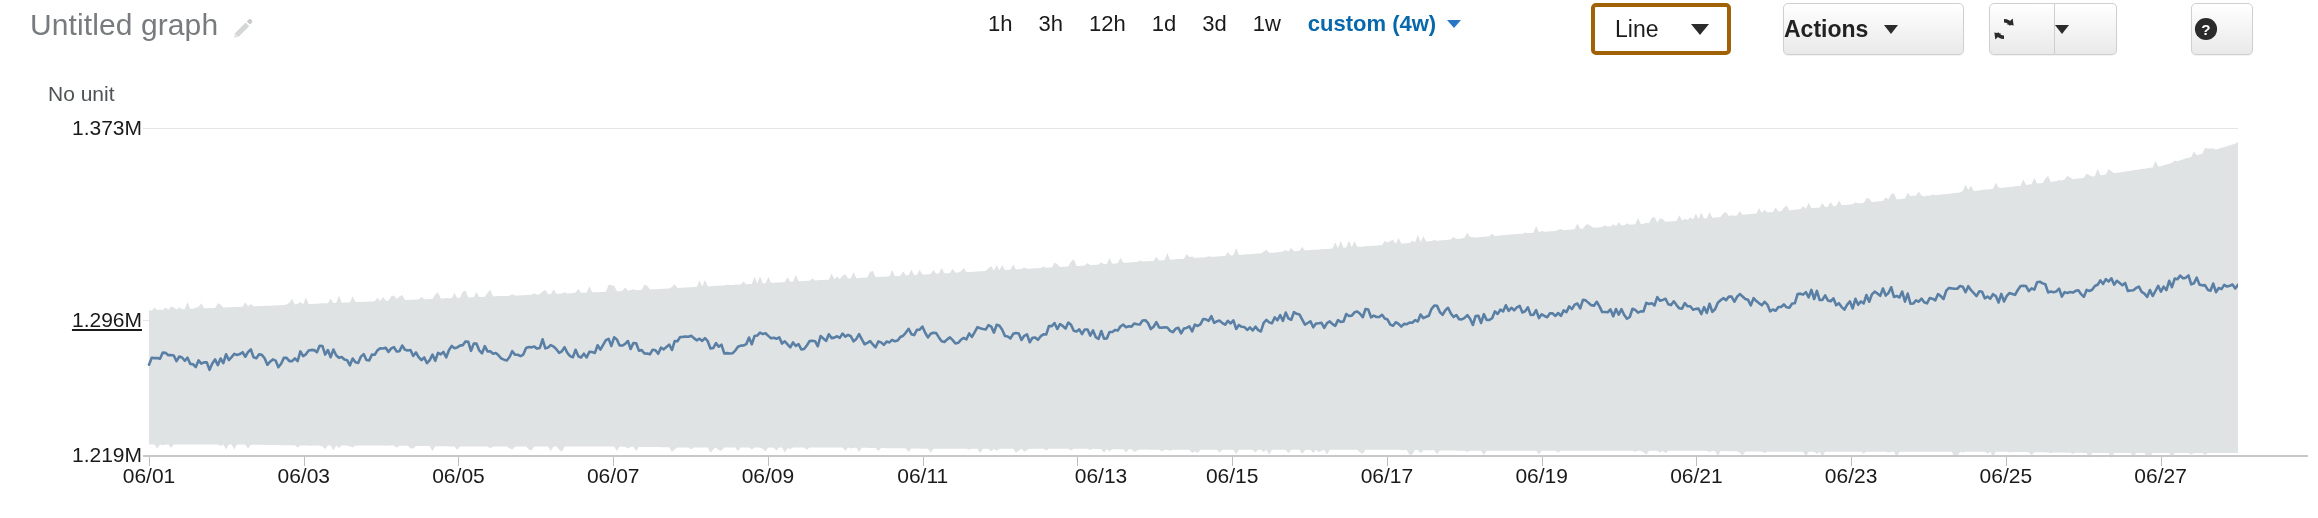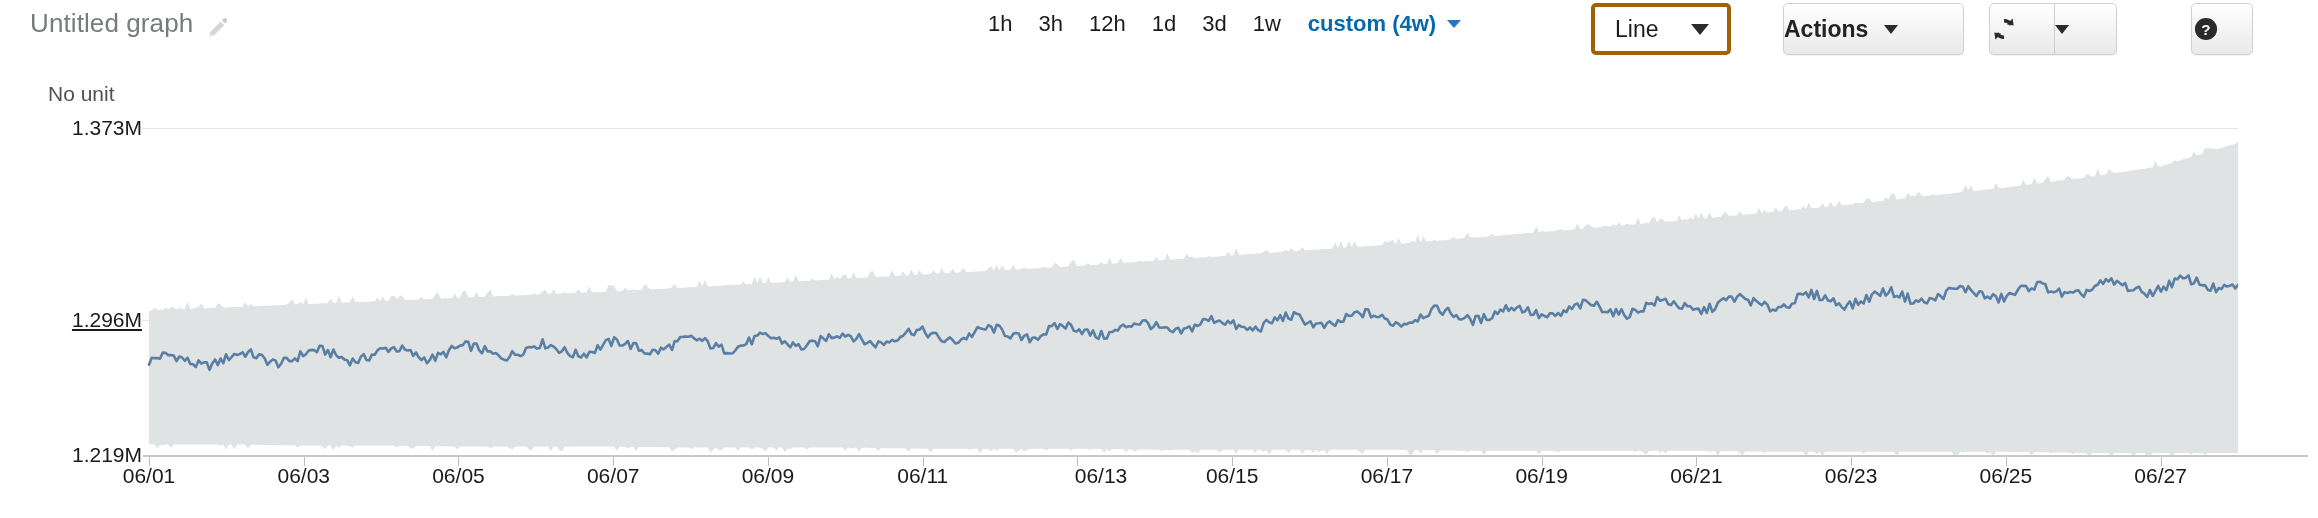--- a/index.html
+++ b/index.html
@@ -26,21 +26,21 @@
   }
   .graph-title-wrap {
     position: absolute;
     left: 30px;
     top: 8px;
     display: flex;
     align-items: center;
     gap: 14px;
   }
   .graph-title {
-    font-size: 26px;
+    font-size: 30px;
     color: #787b7d;
     font-weight: 400;
     letter-spacing: 0.1px;
     white-space: nowrap;
   }
   .pencil-icon {
     display: inline-block;
     width: 22px;
     height: 22px;
     position: relative;

